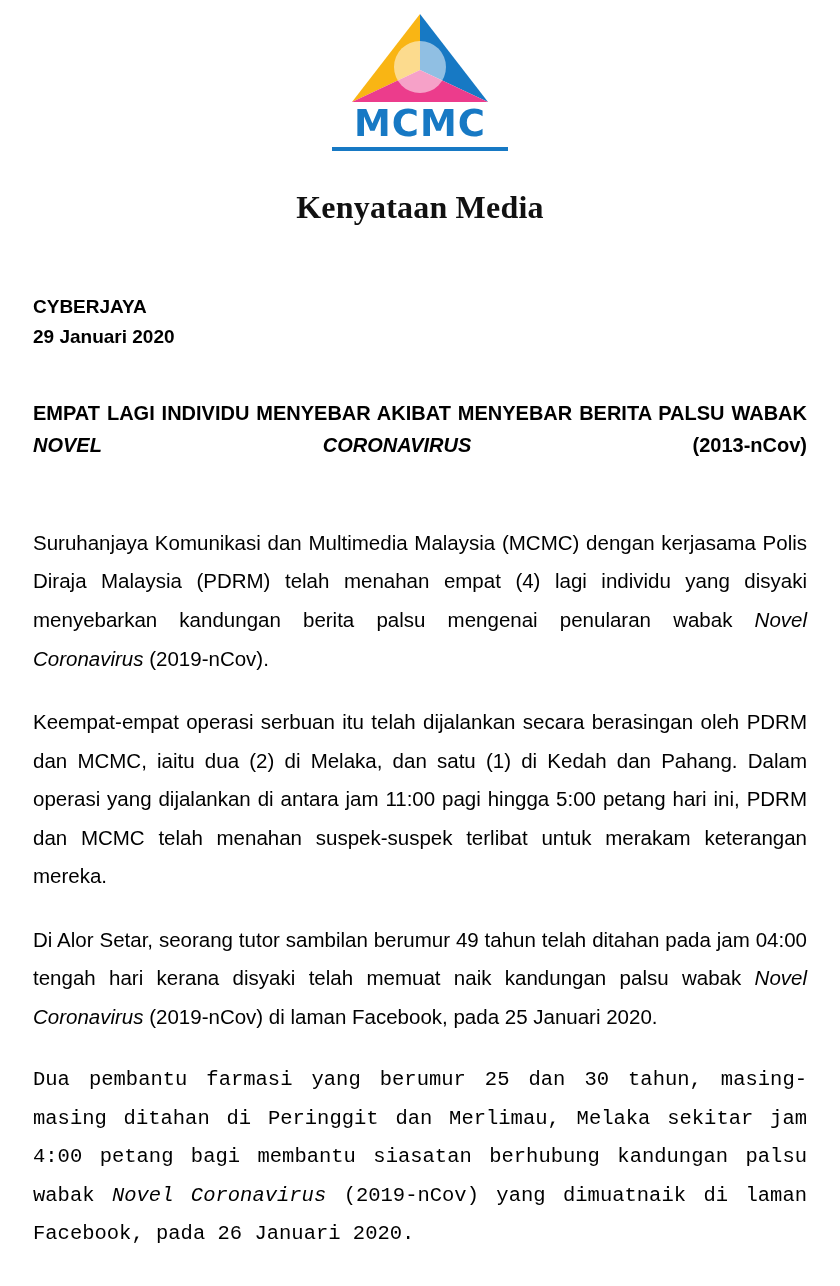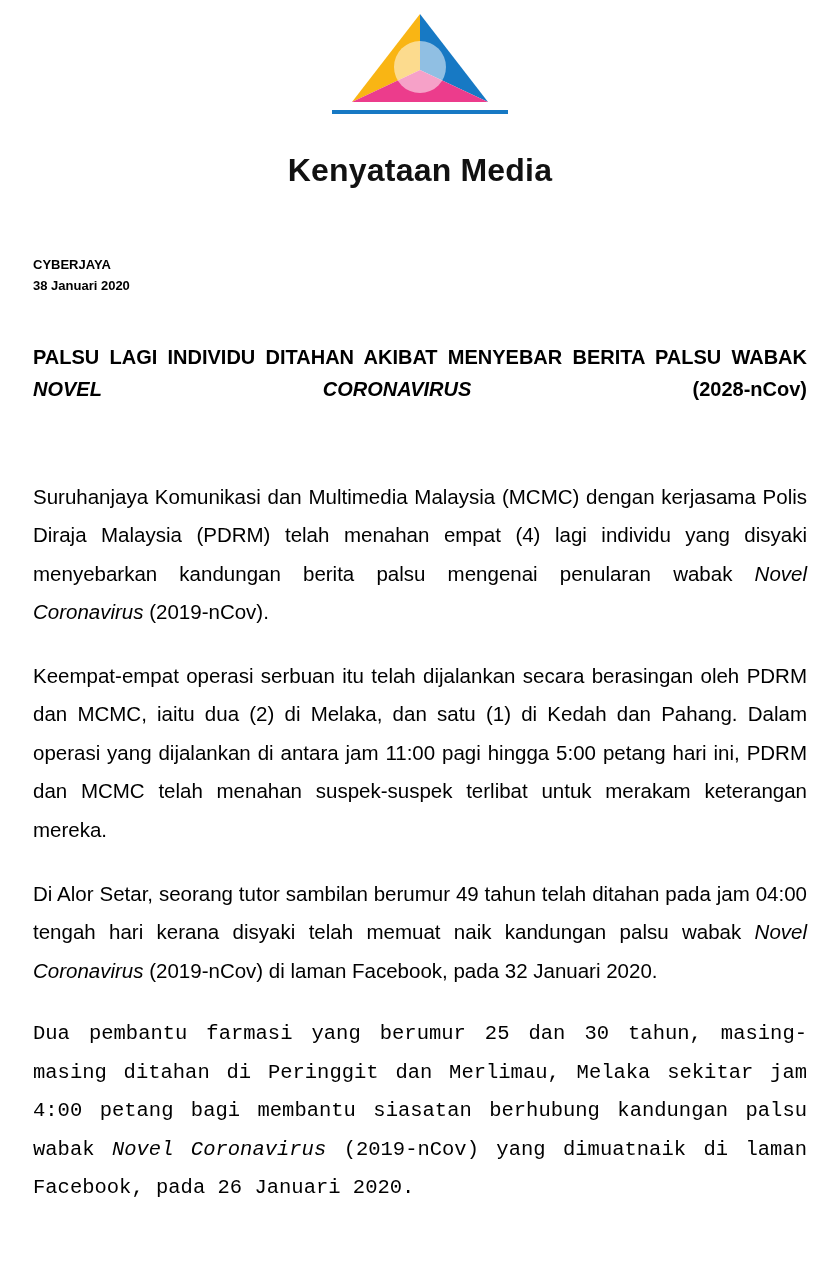--- a/index.html
+++ b/index.html
@@ -58,26 +58,27 @@
   }
 
   
   .doc-title {
     margin-top: 38px;
     text-align: center;
     font-size: 32px;
     font-weight: 700;
     letter-spacing: 0.2px;
     color: #111111;
+    font-family: Liberation Serif, serif;
   }
 
   
   .dateline {
     margin-top: 66px;
-    font-size: 13px;
+    font-size: 19px;
     font-weight: 700;
     line-height: 1.60;
   }
 
   
   .headline {
     margin-top: 44px;
     font-size: 20px;
     font-weight: 700;
     line-height: 1.62;
@@ -88,21 +89,21 @@
     font-style: italic;
   }
   .headline::after {
     content: "";
     display: inline-block;
     width: 100%;
     height: 0;
   }
 
   
-  .body-copy { margin-top: 40px; }
+  .body-copy { margin-top: 30px; }
   .para {
     font-size: 20.5px;
     line-height: 1.88;
     text-align: justify;
     text-justify: inter-word;
     margin: 0 0 25px 0;
   }
   .para:last-child { margin-bottom: 0; font-family: Liberation Mono, monospace; }
   .para .ital { font-style: italic; }
   .para.last-line-natural { text-align-last: left; }
@@ -121,36 +122,37 @@
 
         <polygon points="72,2 140,90 72,58" fill="#1779C4"></polygon>
 
         <polygon points="4,90 72,58 140,90" fill="#EC3C8C"></polygon>
 
         <circle cx="72" cy="55" r="26" fill="#ffffff" fill-opacity="0.52"></circle>
       </svg>
     </div>
 
     <div class="logo-word">
+      <div class="logo-word-text">MCMC</div>
       <div class="logo-rule"></div>
     </div>
 
   </div>
 
   <h1 class="doc-title">Kenyataan Media</h1>
 
   <div class="dateline">
     <div>CYBERJAYA</div>
-    <div>38 Januari 2020</div>
+    <div>29 Januari 2020</div>
   </div>
 
   <div class="headline">
-    <span>PALSU LAGI INDIVIDU DITAHAN AKIBAT MENYEBAR BERITA PALSU WABAK </span><span class="ital">NOVEL CORONAVIRUS</span><span> (2028-nCov)</span>
+    <span>EMPAT LAGI INDIVIDU MENYEBAR AKIBAT MENYEBAR BERITA PALSU WABAK </span><span class="ital">NOVEL CORONAVIRUS</span><span> (2013-nCov)</span>
   </div>
 
   <div class="body-copy">
       <p class="para last-line-natural"><span>Suruhanjaya Komunikasi dan Multimedia Malaysia (MCMC) dengan kerjasama Polis Diraja Malaysia (PDRM) telah menahan empat (4) lagi individu yang disyaki menyebarkan kandungan berita palsu mengenai penularan wabak </span><span class="ital">Novel Coronavirus</span><span> (2019-nCov).</span></p>
       <p class="para last-line-natural"><span>Keempat-empat operasi serbuan itu telah dijalankan secara berasingan oleh PDRM dan MCMC, iaitu dua (2) di Melaka, dan satu (1) di Kedah dan Pahang. Dalam operasi yang dijalankan di antara jam 11:00 pagi hingga 5:00 petang hari ini, PDRM dan MCMC telah menahan suspek-suspek terlibat untuk merakam keterangan mereka.</span></p>
-      <p class="para last-line-natural"><span>Di Alor Setar, seorang tutor sambilan berumur 49 tahun telah ditahan pada jam 04:00 tengah hari kerana disyaki telah memuat naik kandungan palsu wabak </span><span class="ital">Novel Coronavirus</span><span> (2019-nCov) di laman Facebook, pada 32 Januari 2020.</span></p>
+      <p class="para last-line-natural"><span>Di Alor Setar, seorang tutor sambilan berumur 49 tahun telah ditahan pada jam 04:00 tengah hari kerana disyaki telah memuat naik kandungan palsu wabak </span><span class="ital">Novel Coronavirus</span><span> (2019-nCov) di laman Facebook, pada 25 Januari 2020.</span></p>
       <p class="para last-line-natural"><span>Dua pembantu farmasi yang berumur 25 dan 30 tahun, masing-masing ditahan di Peringgit dan Merlimau, Melaka sekitar jam 4:00 petang bagi membantu siasatan berhubung kandungan palsu wabak </span><span class="ital">Novel Coronavirus</span><span> (2019-nCov) yang dimuatnaik di laman Facebook, pada 26 Januari 2020.</span></p>
     </div>
 
 </div>
 
 </body></html>

